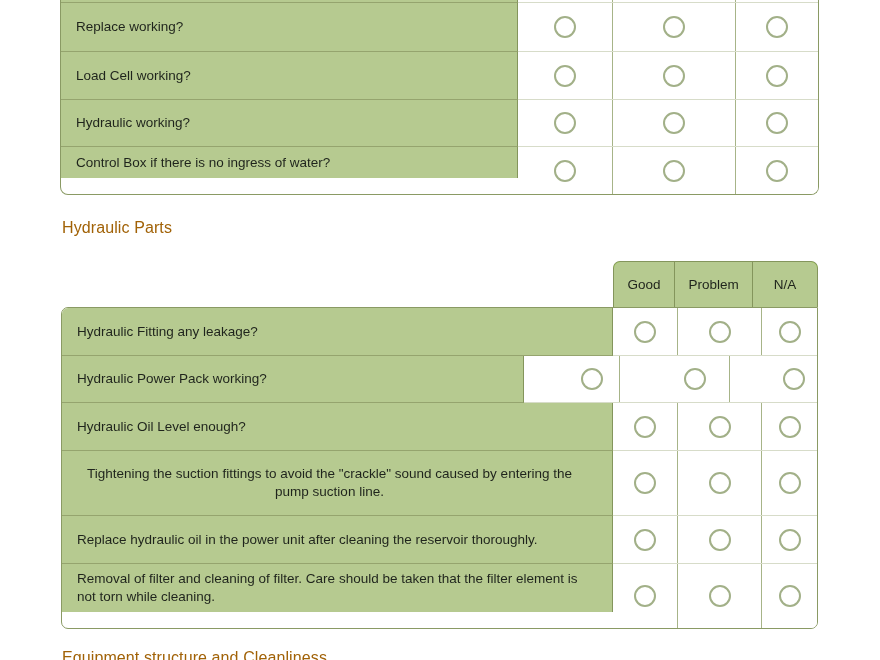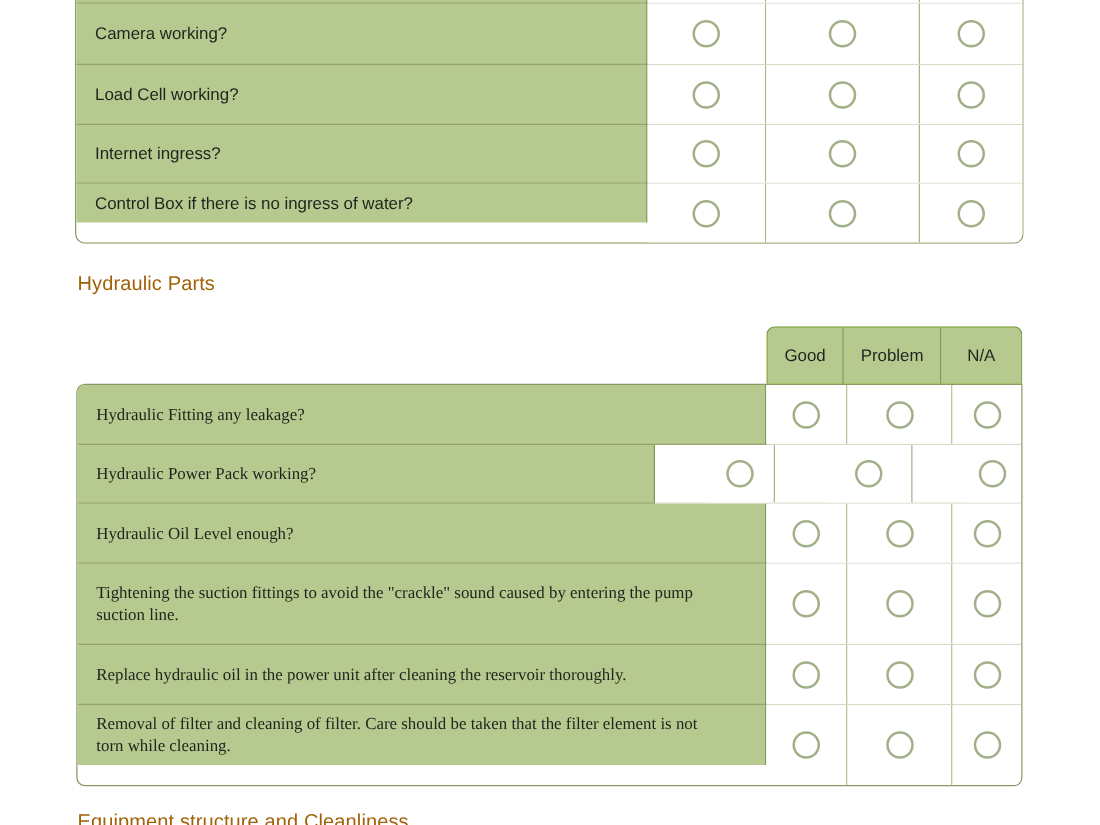--- a/index.html
+++ b/index.html
@@ -101,48 +101,48 @@
   .table2{
     position:absolute;
     left:61px;top:307px;
     width:757px;
     box-sizing:border-box;
     border:1px solid #8a9a64;
     border-radius:7px 0 7px 7px;
     overflow:hidden;
     background:#ffffff;
   }
-  .table2 .qcell{width:552px;font-family:Liberation Serif, serif;}
+  .table2 .qcell{width:552px;}
   .table2 .c1{width:66px;}
   .table2 .c2{width:84px;}
   .table2 .c3{width:55px;}
   .table2 .r0{height:47px;}
   .table2 .r1{height:46px;gap:41px;}
   .table2 .r2{height:47px;}
-  .table2 .r3{height:64px;}
+  .table2 .r3{height:64px;text-align:center;}
   .table2 .r4{height:64px;}
   .table2 .r5{height:47px;}
 </style>
 </head>
 <body>
 
 <div class="screen">
 
   <div class="table1">
 
     <div class="row r-cut">
       <div class="cell qcell"></div>
       <div class="cell acell c1"></div>
       <div class="cell acell c2"></div>
       <div class="cell acell c3"></div>
     </div>
 
     <div class="row r0">
       <div class="cell qcell">
-        <span class="qtext">Camera working?</span>
+        <span class="qtext">Replace working?</span>
       </div>
       <div class="cell acell c1">
           <span class="radio"></span>
         </div>
       <div class="cell acell c2">
           <span class="radio"></span>
         </div>
       <div class="cell acell c3">
           <span class="radio"></span>
         </div>
@@ -158,21 +158,21 @@
       <div class="cell acell c2">
           <span class="radio"></span>
         </div>
       <div class="cell acell c3">
           <span class="radio"></span>
         </div>
     </div>
 
     <div class="row r2">
       <div class="cell qcell">
-        <span class="qtext">Internet ingress?</span>
+        <span class="qtext">Hydraulic working?</span>
       </div>
       <div class="cell acell c1">
           <span class="radio"></span>
         </div>
       <div class="cell acell c2">
           <span class="radio"></span>
         </div>
       <div class="cell acell c3">
           <span class="radio"></span>
         </div>

